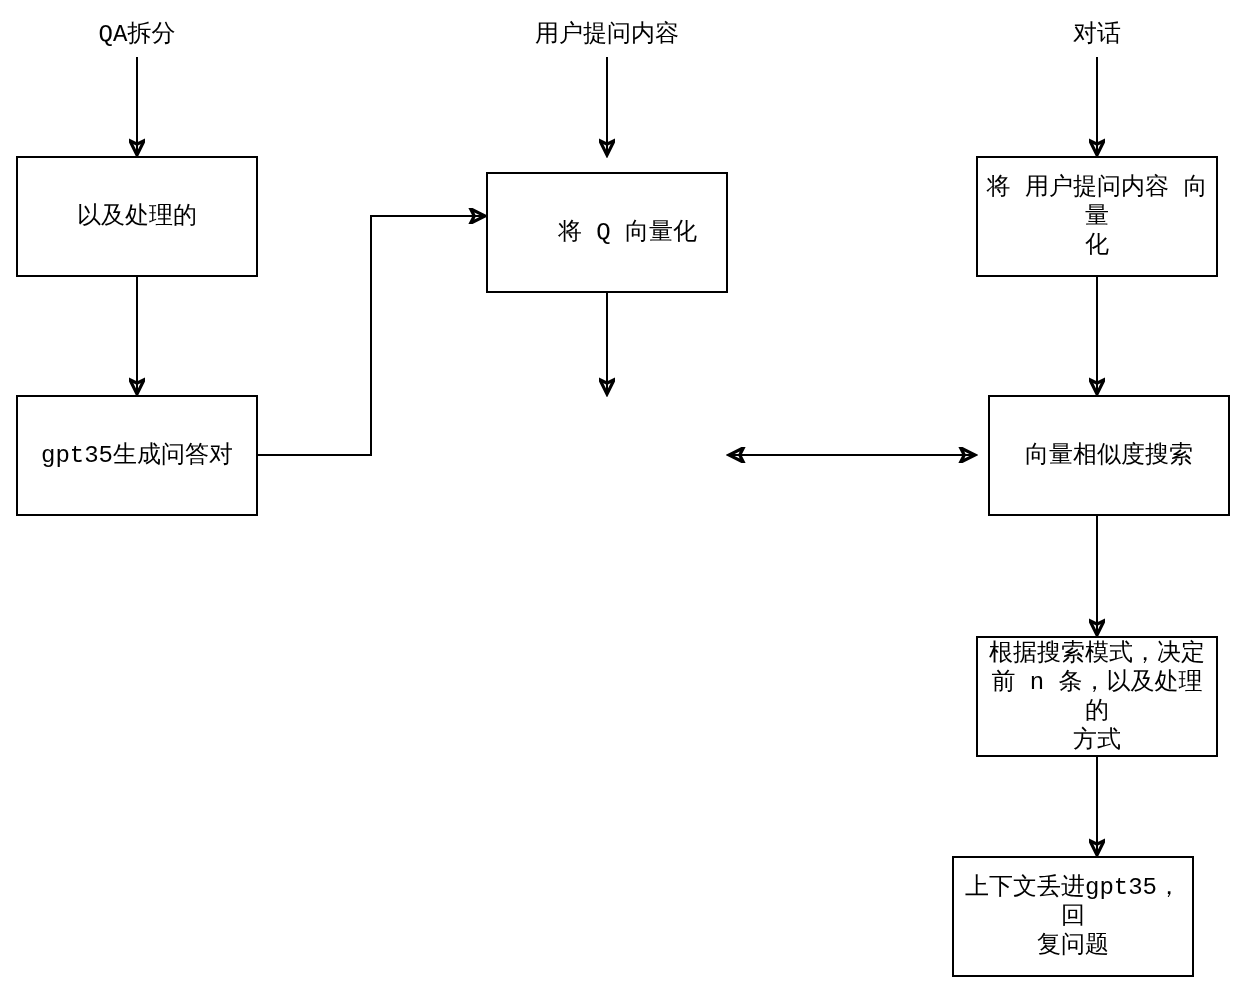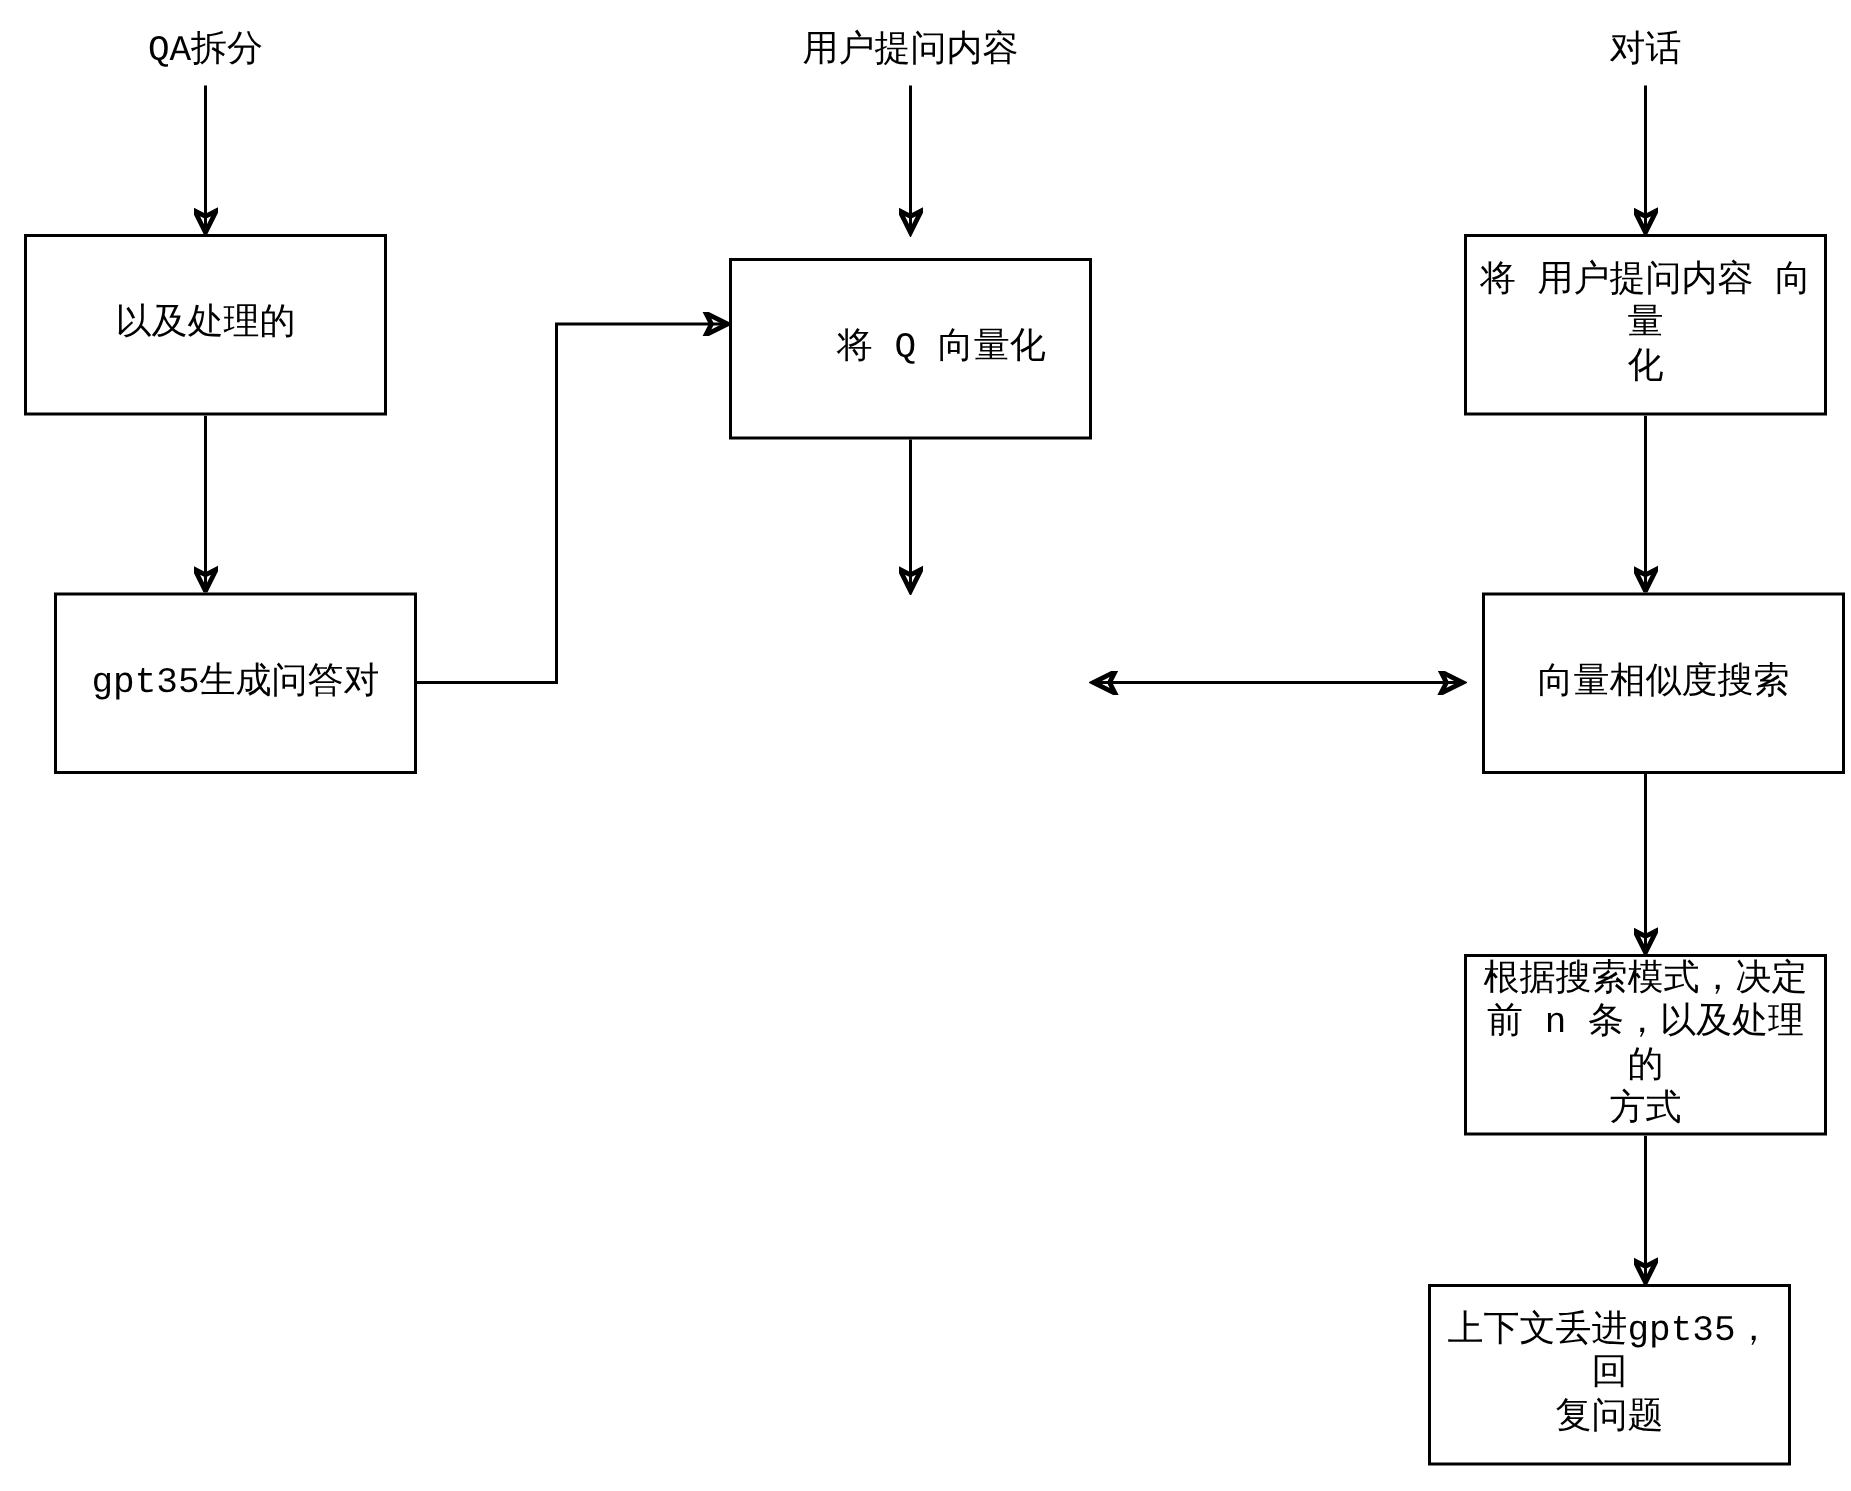--- a/index.html
+++ b/index.html
@@ -87,21 +87,21 @@
   </svg>
 
   <div class="lane-label" style="left:-63px;">QA拆分</div>
   <div class="lane-label" style="left:407px;">用户提问内容</div>
   <div class="lane-label" style="left:897px;">对话</div>
 
   <div class="node" style="left:16px;top:156px;">
     <span>以及处理的</span>
   </div>
 
-  <div class="node" style="left:16px;top:395px;margin-left:20px;">
+  <div class="node" style="left:16px;top:395px;">
     <span>gpt35生成问答对</span>
   </div>
 
   <div class="node" style="left:486px;top:172px;padding-left:44px;">
     <span>将 Q 向量化</span>
   </div>
 
 
   <div class="node" style="left:976px;top:156px;">
     <span>将 用户提问内容 向量

